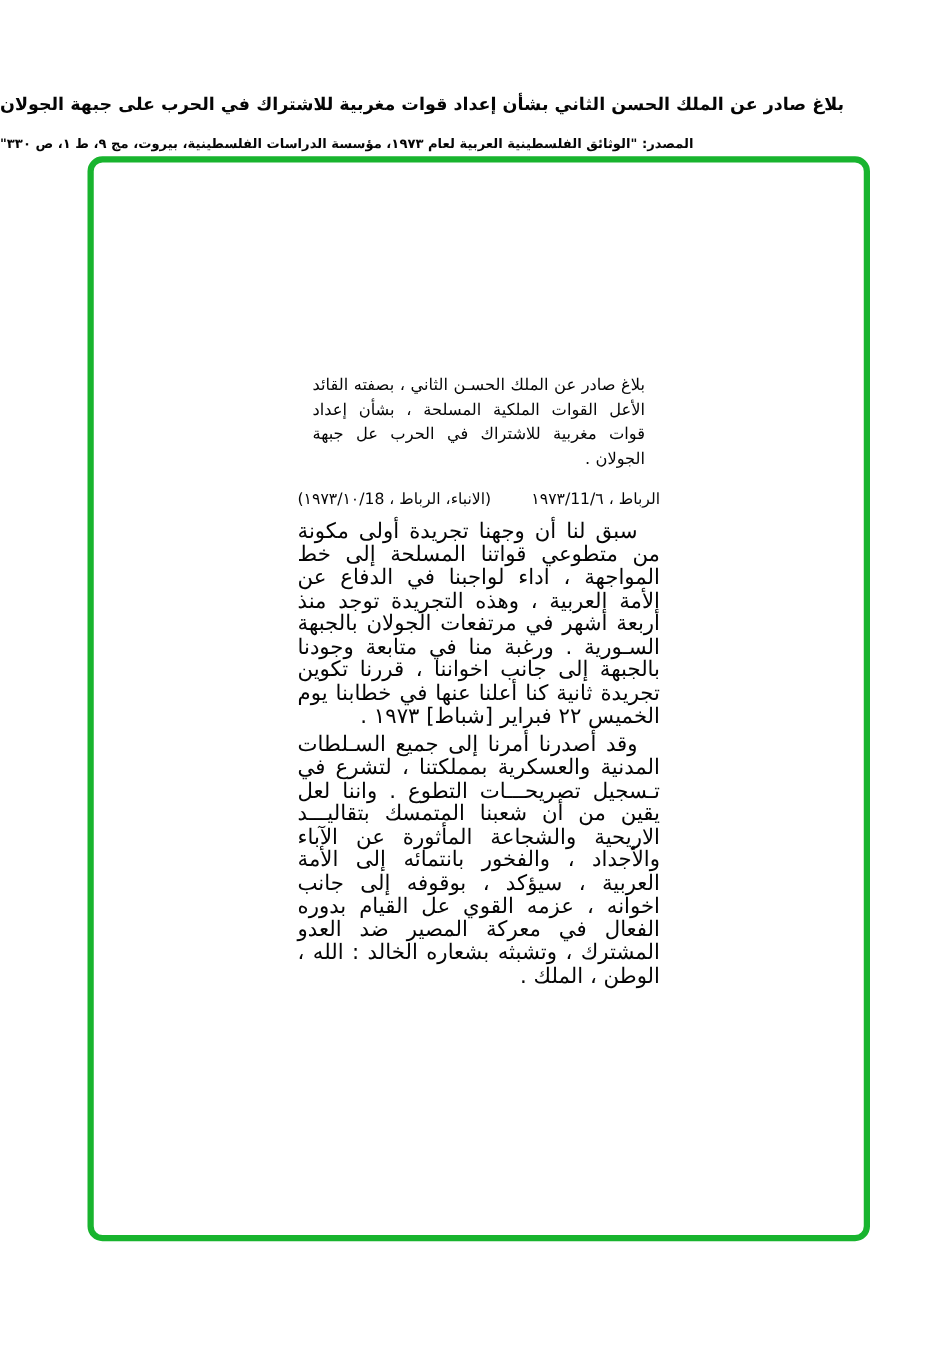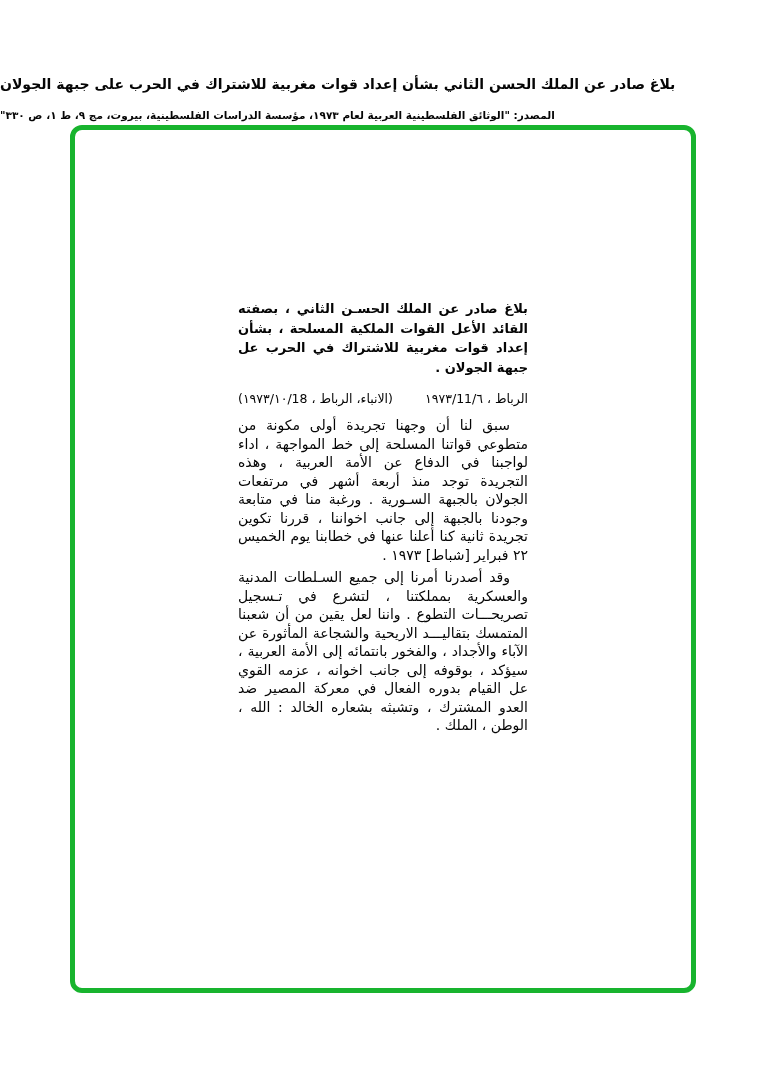--- a/index.html
+++ b/index.html
@@ -46,37 +46,37 @@
     border: 5px solid #18b42e;
     border-radius: 12px;
     background: #ffffff;
   }
   .doc {
     width: 290px;
     margin: 169px auto 0;
     direction: rtl;
   }
   .doc-title {
-    margin: 0;
+    margin: 12px;
     font-size: 13px;
-    font-weight: bold;
+    font-weight: normal;
     line-height: 19.5px;
     text-align: justify;
   }
   .dateline {
     display: flex;
     justify-content: space-between;
     align-items: baseline;
     font-size: 12.5px;
     margin: 14px 0 10px;
     white-space: nowrap;
   }
   .para {
     margin: 4px 0 0;
-    font-size: 14px;
+    font-size: 17px;
     line-height: 18.5px;
     text-align: justify;
     text-indent: 18px;
   }
   .center-last {
     text-align-last: center;
   }
 </style>
 </head>
 <body>

